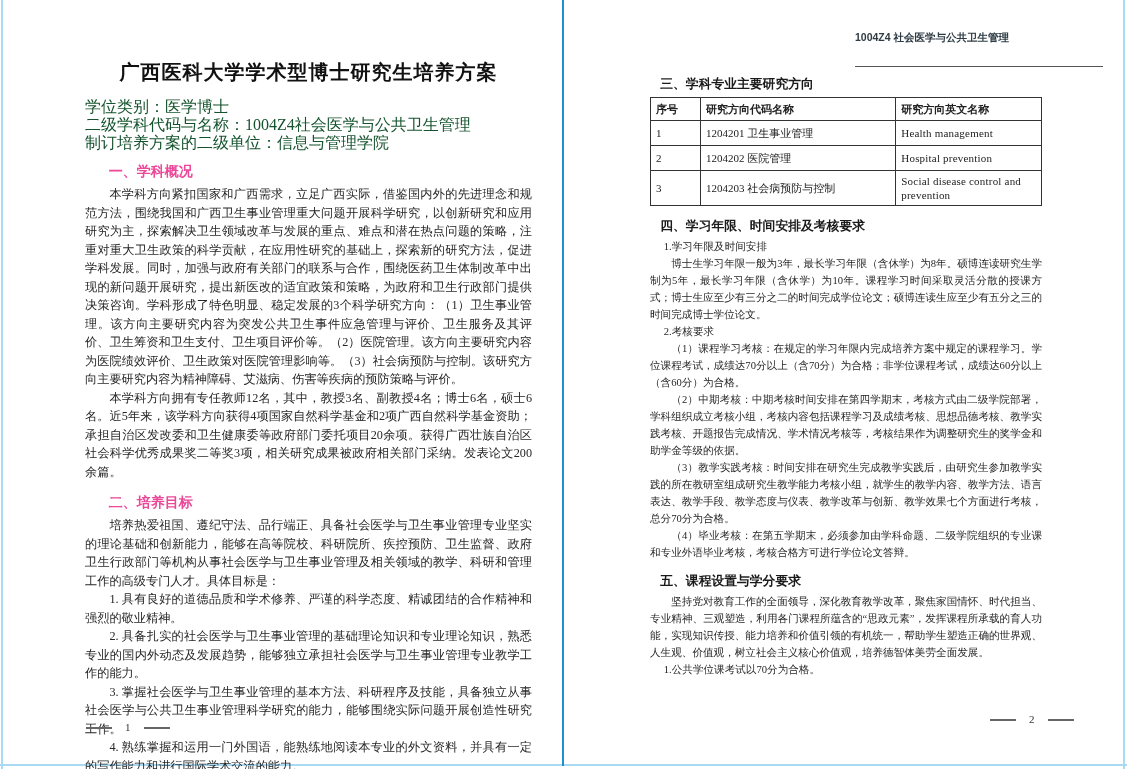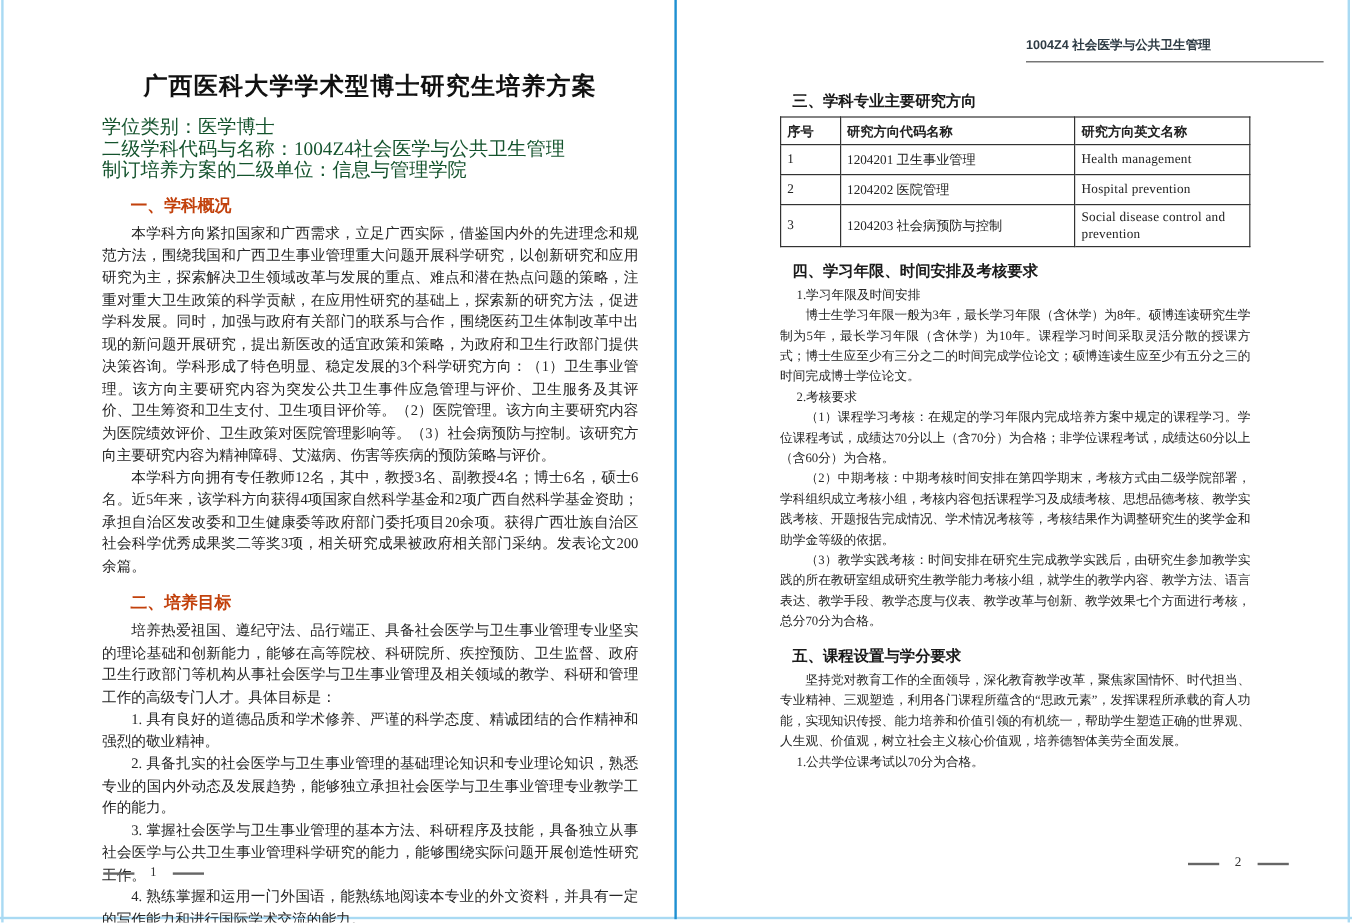--- a/index.html
+++ b/index.html
@@ -13,28 +13,28 @@
   .edge-bottom { position:absolute; left:0; top:764px; width:1127px; height:2px; background:#a9daf3; }
   .divider     { position:absolute; left:562px; top:0; width:2px; height:766px; background:#1e90d2; }
 
   
   .page1 { position:absolute; left:85px; top:50px; width:447px; }
   .doc-title { font-family:"Liberation Sans","DejaVu Sans",sans-serif; font-weight:bold;
                font-size:20px; line-height:28px; letter-spacing:1px; text-align:center;
                color:#111; margin-top:8px; }
   .meta { margin-top:12px; font-size:16px; line-height:18px; color:#14532d; }
   .p1-h { font-family:"Liberation Sans","DejaVu Sans",sans-serif; font-weight:bold;
-          font-size:14px; line-height:18px; color:#c2410c; margin:12px 0 5px 1.7em; }
+          font-size:14px; line-height:18px; color:#ec4899; margin:12px 0 5px 1.7em; }
   .p1-h.first { margin-top:10px; }
   .page1 p { font-size:12.2px; line-height:18.5px; text-indent:2em; text-align:justify; color:#262626; }
 
   
   .running-head { position:absolute; left:855px; top:31px; width:248px;
                   font-family:"Liberation Sans","DejaVu Sans",sans-serif; font-weight:bold;
-                  font-size:10.5px; color:#2e3b44; border-bottom:1.5px solid #555; padding-bottom:6px; }
+                  font-size:10.5px; color:#2e3b44; border-bottom:1.5px solid #555; padding-bottom:21px; }
   .page2 { position:absolute; left:650px; top:76px; width:392px; }
   .p2-h { font-family:"Liberation Sans","DejaVu Sans",sans-serif; font-weight:bold;
           font-size:12.8px; line-height:15px; color:#1a1a1a; margin:12px 0 5px 0.8em; }
   .p2-h.first { margin-top:0; }
   .page2 p { font-size:10.6px; line-height:17px; text-indent:2em; text-align:justify; color:#262626; }
   .page2 p.sub { text-indent:1.3em; }
 
   table.rd { width:100%; border-collapse:collapse; margin-top:6px; }
   table.rd th, table.rd td { border:1.5px solid #333; font-size:11px; text-align:left;
                              padding:3px 5px; color:#222; }
@@ -122,20 +122,21 @@
       </tbody>
     </table>
 
     <div class="p2-h">四、学习年限、时间安排及考核要求</div>
     <p class="sub">1.学习年限及时间安排</p>
     <p>博士生学习年限一般为3年，最长学习年限（含休学）为8年。硕博连读研究生学制为5年，最长学习年限（含休学）为10年。课程学习时间采取灵活分散的授课方式；博士生应至少有三分之二的时间完成学位论文；硕博连读生应至少有五分之三的时间完成博士学位论文。</p>
     <p class="sub">2.考核要求</p>
     <p>（1）课程学习考核：在规定的学习年限内完成培养方案中规定的课程学习。学位课程考试，成绩达70分以上（含70分）为合格；非学位课程考试，成绩达60分以上（含60分）为合格。</p>
     <p>（2）中期考核：中期考核时间安排在第四学期末，考核方式由二级学院部署，学科组织成立考核小组，考核内容包括课程学习及成绩考核、思想品德考核、教学实践考核、开题报告完成情况、学术情况考核等，考核结果作为调整研究生的奖学金和助学金等级的依据。</p>
     <p>（3）教学实践考核：时间安排在研究生完成教学实践后，由研究生参加教学实践的所在教研室组成研究生教学能力考核小组，就学生的教学内容、教学方法、语言表达、教学手段、教学态度与仪表、教学改革与创新、教学效果七个方面进行考核，总分70分为合格。</p>
+    <p>（4）毕业考核：在第五学期末，必须参加由学科命题、二级学院组织的专业课和专业外语毕业考核，考核合格方可进行学位论文答辩。</p>
 
     <div class="p2-h">五、课程设置与学分要求</div>
     <p>坚持党对教育工作的全面领导，深化教育教学改革，聚焦家国情怀、时代担当、专业精神、三观塑造，利用各门课程所蕴含的“思政元素”，发挥课程所承载的育人功能，实现知识传授、能力培养和价值引领的有机统一，帮助学生塑造正确的世界观、人生观、价值观，树立社会主义核心价值观，培养德智体美劳全面发展。</p>
     <p class="sub">1.公共学位课考试以70分为合格。</p>
   </div>
 
   <div class="footer footer2">
     <span class="dash"></span>
     <span class="pnum">2</span>
     <span class="dash"></span>

